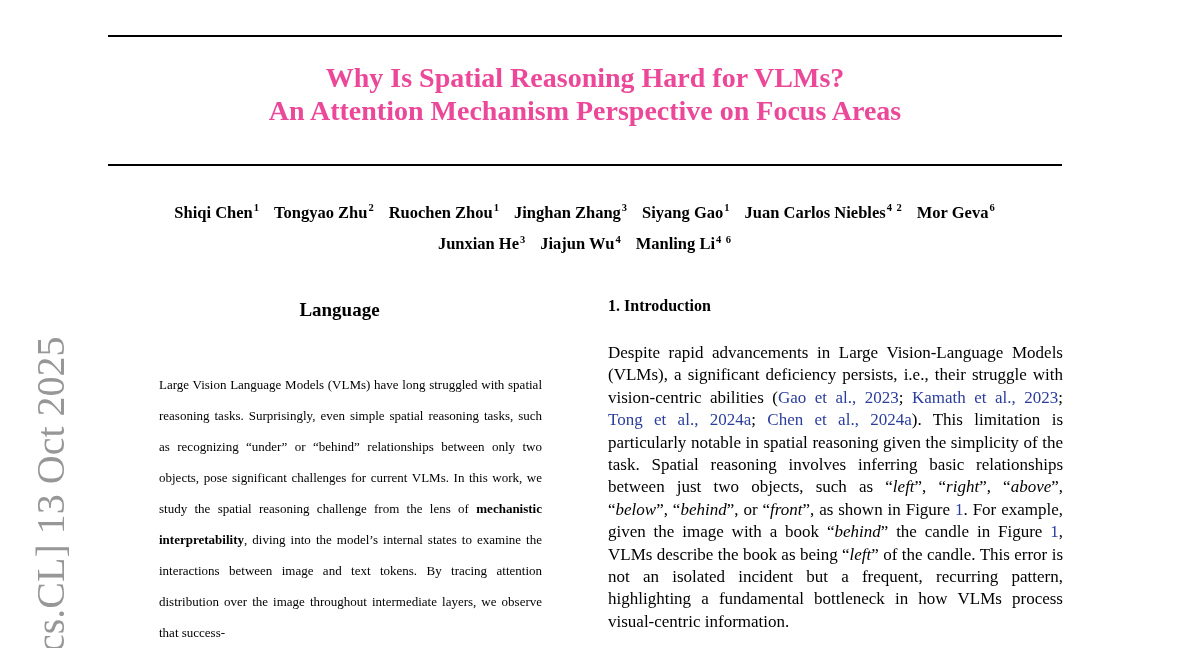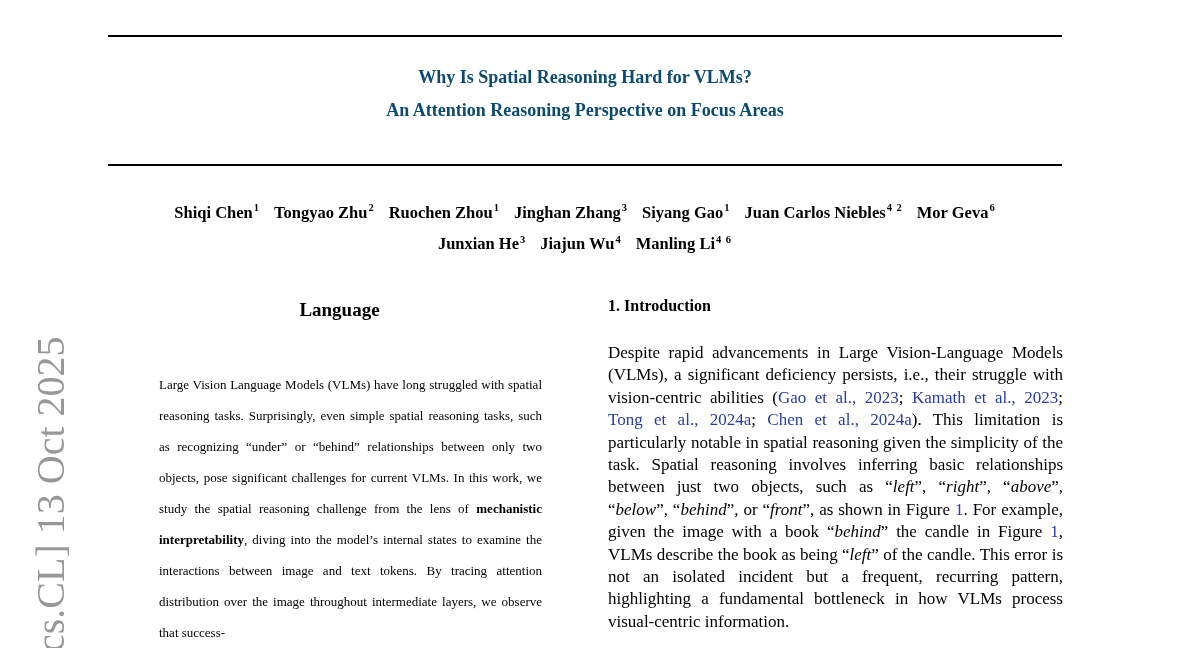--- a/index.html
+++ b/index.html
@@ -30,23 +30,23 @@
   .rule-top { top: 35px; }
   .rule-mid { top: 164px; }
 
   .title {
     position: absolute;
     left: 108px;
     top: 61px;
     width: 954px;
     text-align: center;
     font-weight: bold;
-    font-size: 18px;
+    font-size: 28px;
     line-height: 33px;
-    color: #0c4a6e;
+    color: #ec4899;
   }
   .authors {
     position: absolute;
     left: 88px;
     top: 194px;
     width: 994px;
     text-align: center;
     font-weight: bold;
     font-size: 16.5px;
     line-height: 27px;
@@ -115,21 +115,21 @@
 <body>
 
 <div class="page">
 
   <div class="watermark">cs.CL] 13 Oct 2025</div>
 
   <div class="rule rule-top"></div>
 
   <div class="title">
     <div>Why Is Spatial Reasoning Hard for VLMs?</div>
-    <div>An Attention Reasoning Perspective on Focus Areas</div>
+    <div>An Attention Mechanism Perspective on Focus Areas</div>
   </div>
 
   <div class="rule rule-mid"></div>
 
   <div class="authors">
     <div id="authors-line1"><span class="author">Shiqi Chen<sup>1</sup></span><span class="author">Tongyao Zhu<sup>2</sup></span><span class="author">Ruochen Zhou<sup>1</sup></span><span class="author">Jinghan Zhang<sup>3</sup></span><span class="author">Siyang Gao<sup>1</sup></span><span class="author">Juan Carlos Niebles<sup>4 2</sup></span><span class="author">Mor Geva<sup>6</sup></span></div>
     <div id="authors-line2"><span class="author">Junxian He<sup>3</sup></span><span class="author">Jiajun Wu<sup>4</sup></span><span class="author">Manling Li<sup>4 6</sup></span></div>
   </div>
 
   <div class="abs-heading">Language</div>

